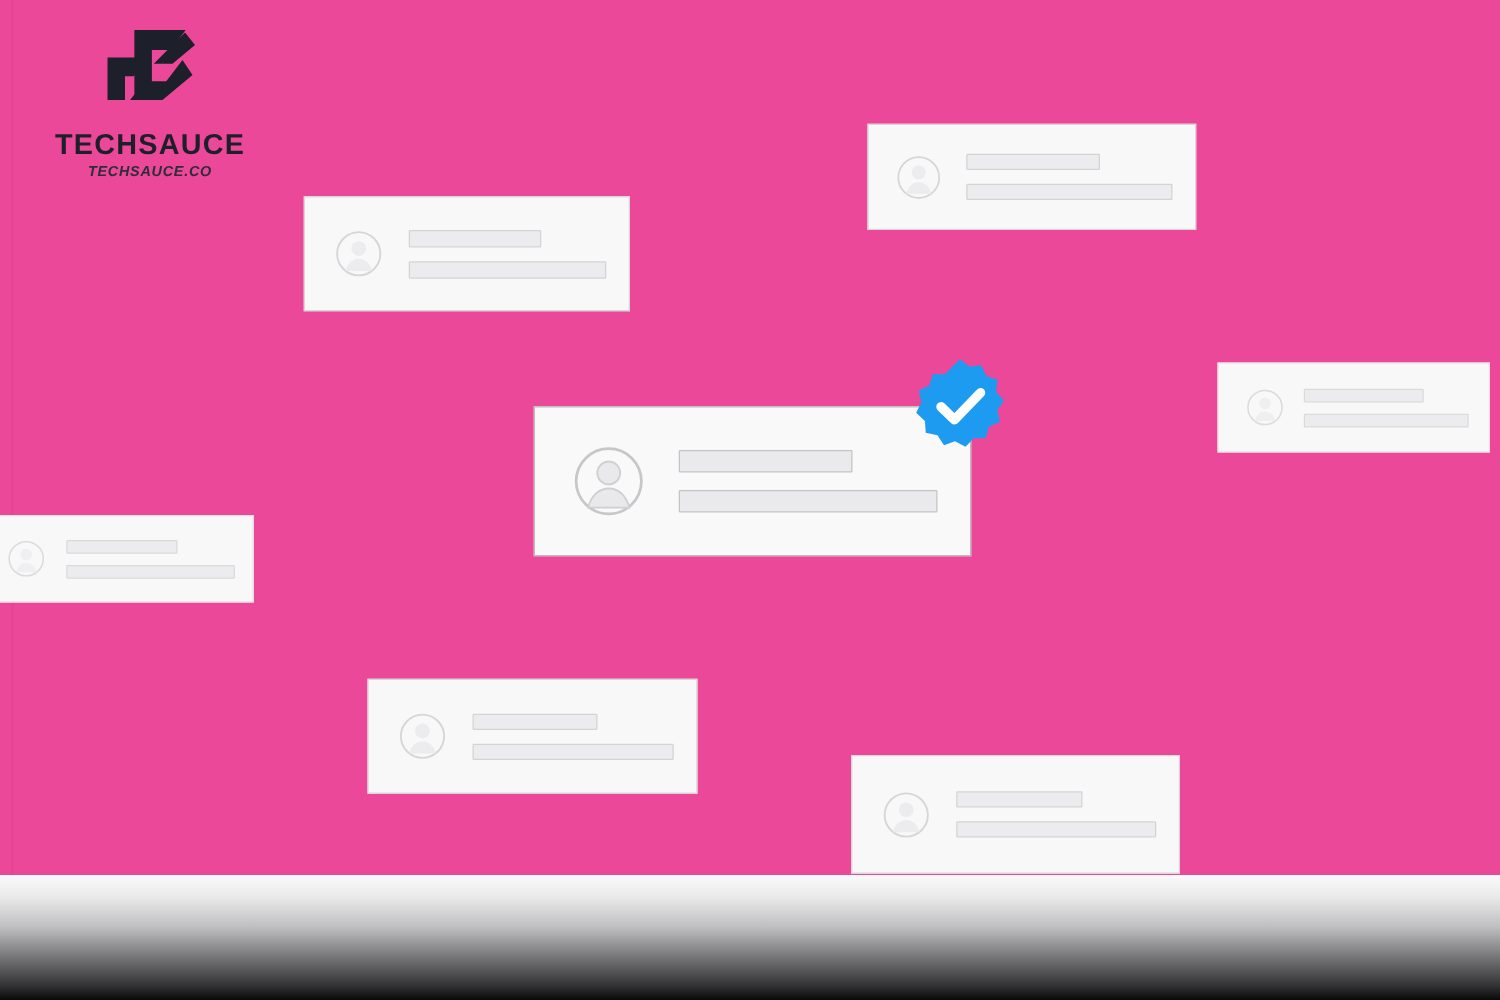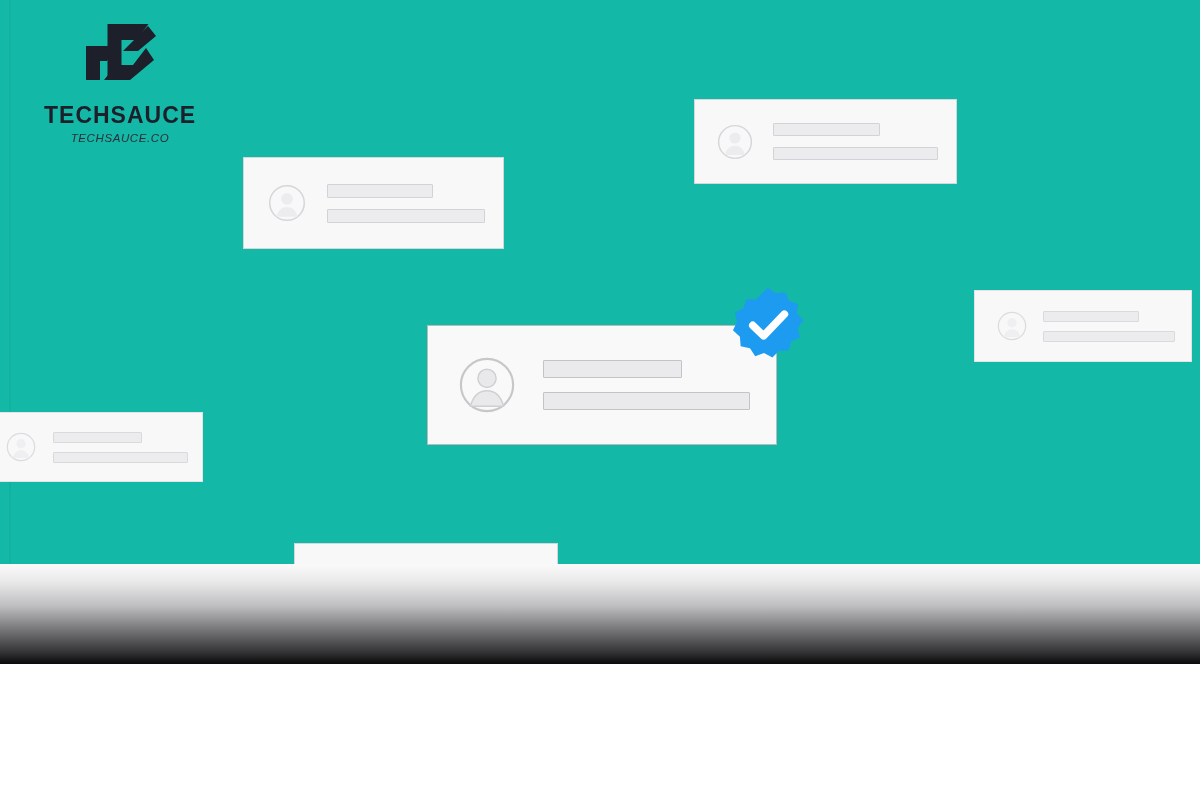--- a/index.html
+++ b/index.html
@@ -8,22 +8,22 @@
     padding: 0;
     background: #ffffff;
   }
   body {
     font-family: "Liberation Sans", sans-serif;
   }
 
   .stage {
     position: relative;
     width: 1200px;
-    height: 664px;
-    background: #14b8a6;
+    height: 800px;
+    background: #ec4899;
     overflow: hidden;
   }
 
   
   .left-seam {
     position: absolute;
     left: 9px;
     top: 0;
     width: 2px;
     height: 705px;
@@ -48,21 +48,21 @@
   .brand-name {
     font-family: "Liberation Sans", sans-serif;
     font-weight: bold;
     font-size: 23px;
     letter-spacing: 1.0px;
     color: #1d1f2b;
     line-height: 1;
   }
   .brand-tagline {
     font-family: "Liberation Sans", sans-serif;
-    font-weight: normal;
+    font-weight: bold;
     font-style: italic;
     font-size: 11.5px;
     letter-spacing: 0.6px;
     color: #2b2d3a;
     margin-top: 6px;
     line-height: 1;
   }
 
   
   .card {

